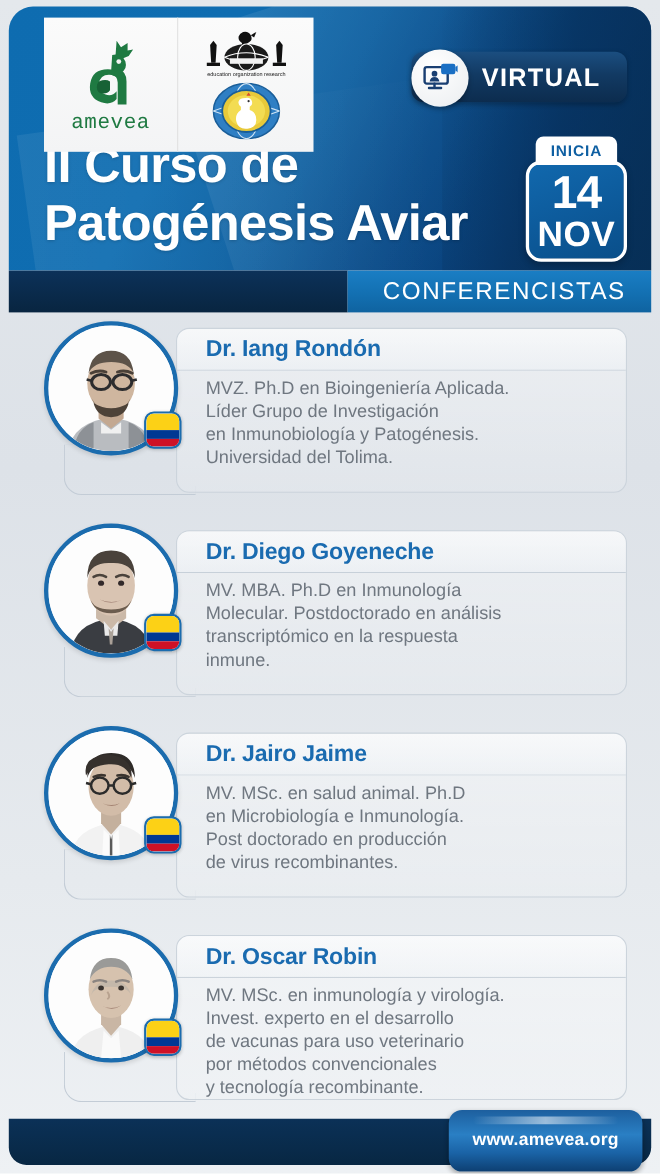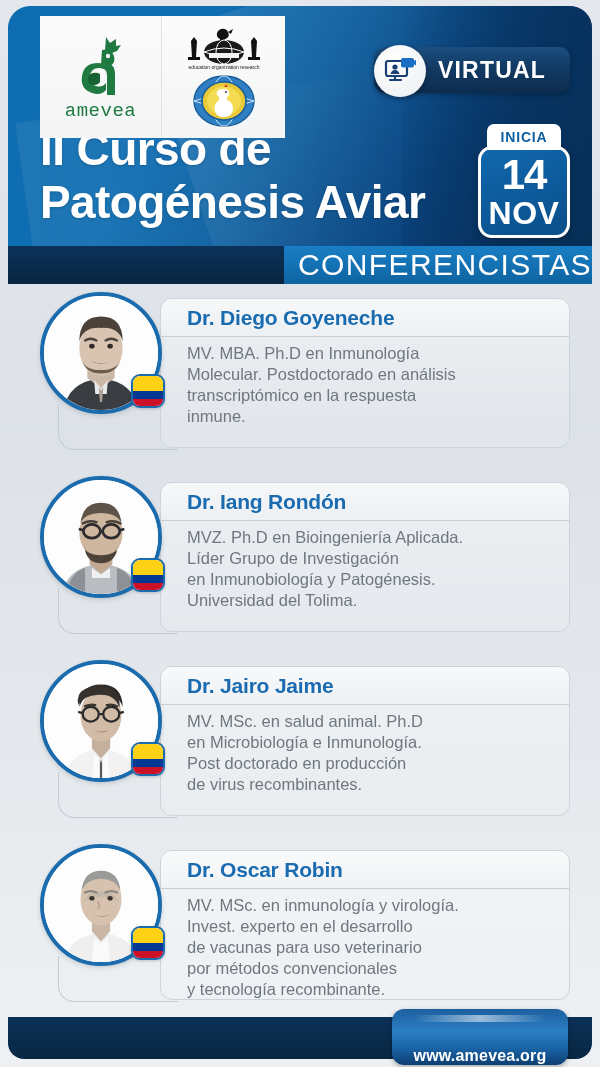--- a/index.html
+++ b/index.html
@@ -173,21 +173,21 @@
     width: 308px;
     background: linear-gradient(180deg, #0c3159 0%, #082540 100%);
   }
   .conf-right {
     flex: 1;
     background: linear-gradient(180deg, #1a7ec4 0%, #1370b2 55%, #0f63a0 100%);
     display: flex; align-items: center;
     padding-left: 14px;
   }
   .conf-right span {
-    color: #fff; font-size: 30px; font-weight: 400; letter-spacing: 1.4px;
+    color: #fff; font-size: 22px; font-weight: 400; letter-spacing: 1.4px; margin-left: 18px;
   }
 
   
   .cards {
     position: absolute;
     top: 292px; left: 0; right: 0;
     display: flex; flex-direction: column;
     gap: 6px;
   }
   .card {
@@ -266,25 +266,25 @@
   
   .footer {
     position: absolute;
     left: 8px; right: 8px; bottom: 8px;
     height: 42px;
     border-radius: 0 0 16px 16px;
     background: linear-gradient(180deg, #0b3157 0%, #082743 100%);
   }
   .url-pill {
     position: absolute;
-    right: 24px; top: -8px;
+    right: 8px; top: -8px;
     width: 176px; height: 56px;
     border-radius: 12px;
     background: linear-gradient(180deg, #1d5f9e 0%, #2a7fc4 40%, #1a63a6 70%, #0d3f72 100%);
-    display: flex; align-items: flex-end; justify-content: center;
+    display: flex; align-items: center; justify-content: center;
     box-shadow: 0 2px 5px rgba(0,0,0,.3);
   }
   .url-pill::before {
     content: "";
     position: absolute; top: 6px; left: 22px; right: 22px; height: 7px;
     border-radius: 6px;
     background: linear-gradient(90deg, rgba(255,255,255,0) 0%, rgba(255,255,255,.55) 50%, rgba(255,255,255,0) 100%);
   }
   .url-pill span {
     color: #fff; font-size: 16px; font-weight: 700; letter-spacing: .2px;
@@ -381,56 +381,20 @@
       <span>CONFERENCISTAS</span>
     </div>
   </div>
 
   <div class="cards">
 
     <div class="card">
       <div class="tail"></div>
       <div class="card-body">
         <div class="name-band">
-          <span>Dr. Diego Goyeneche</span>
-        </div>
-        <div class="bio">MV. MBA. Ph.D en Inmunología
-Molecular. Postdoctorado en análisis
-transcriptómico en la respuesta
-inmune.</div>
-      </div>
-      <div class="photo-wrap">
-        <div class="photo-ring">
-          <svg viewBox="0 0 100 100" preserveAspectRatio="xMidYMid slice">
-            <rect width="100" height="100" fill="#fdfdfd"></rect>
-            <path d="M18 100 q2 -24 32 -28 q30 4 32 28 Z" fill="#3a3d42"></path>
-            <path d="M38 72 l12 9 l12 -9 l0 -14 l-24 0 Z" fill="#cbb9a8"></path>
-            <path d="M44 74 l6 7 l6 -7 l-1 12 l-10 0 Z" fill="#e9e9e9"></path>
-            <path d="M48 80 l2 3 l2 -3 l-1 13 l-2 0 Z" fill="#a9a097"></path>
-            <ellipse cx="50" cy="46" rx="19" ry="24" fill="#d9c4b2"></ellipse>
-            <path d="M31 40 q0 -22 19 -22 q19 0 19 22 q-3 -13 -19 -12 q-16 -1 -19 12 Z" fill="#4a423b"></path>
-            <path d="M33 55 q3 13 17 13 q14 0 17 -13 q-2 10 -17 10 q-15 0 -17 -10 Z" fill="#6b5c4e"></path>
-            <ellipse cx="42" cy="44" rx="2.4" ry="2.1" fill="#32292a"></ellipse>
-            <ellipse cx="58" cy="44" rx="2.4" ry="2.1" fill="#32292a"></ellipse>
-            <path d="M36 39 q5 -3 10 0 M54 39 q5 -3 10 0" stroke="#4a423b" stroke-width="2" fill="none" stroke-linecap="round"></path>
-            <path d="M41 57 q9 5 18 0 q-8 4 -18 0 Z" fill="#8d6a60"></path>
-          </svg>
-        </div>
-        <div class="flag-badge">
-          <div class="flag-y"></div>
-          <div class="flag-b"></div>
-          <div class="flag-r"></div>
-        </div>
-      </div>
-    </div>
-
-    <div class="card">
-      <div class="tail"></div>
-      <div class="card-body">
-        <div class="name-band">
           <span>Dr. Iang Rondón</span>
         </div>
         <div class="bio">MVZ. Ph.D en Bioingeniería Aplicada.
 Líder Grupo de Investigación
 en Inmunobiología y Patogénesis.
 Universidad del Tolima.</div>
       </div>
       <div class="photo-wrap">
         <div class="photo-ring">
           <svg viewBox="0 0 100 100" preserveAspectRatio="xMidYMid slice">
@@ -455,20 +419,56 @@
           <div class="flag-b"></div>
           <div class="flag-r"></div>
         </div>
       </div>
     </div>
 
     <div class="card">
       <div class="tail"></div>
       <div class="card-body">
         <div class="name-band">
+          <span>Dr. Diego Goyeneche</span>
+        </div>
+        <div class="bio">MV. MBA. Ph.D en Inmunología
+Molecular. Postdoctorado en análisis
+transcriptómico en la respuesta
+inmune.</div>
+      </div>
+      <div class="photo-wrap">
+        <div class="photo-ring">
+          <svg viewBox="0 0 100 100" preserveAspectRatio="xMidYMid slice">
+            <rect width="100" height="100" fill="#fdfdfd"></rect>
+            <path d="M18 100 q2 -24 32 -28 q30 4 32 28 Z" fill="#3a3d42"></path>
+            <path d="M38 72 l12 9 l12 -9 l0 -14 l-24 0 Z" fill="#cbb9a8"></path>
+            <path d="M44 74 l6 7 l6 -7 l-1 12 l-10 0 Z" fill="#e9e9e9"></path>
+            <path d="M48 80 l2 3 l2 -3 l-1 13 l-2 0 Z" fill="#a9a097"></path>
+            <ellipse cx="50" cy="46" rx="19" ry="24" fill="#d9c4b2"></ellipse>
+            <path d="M31 40 q0 -22 19 -22 q19 0 19 22 q-3 -13 -19 -12 q-16 -1 -19 12 Z" fill="#4a423b"></path>
+            <path d="M33 55 q3 13 17 13 q14 0 17 -13 q-2 10 -17 10 q-15 0 -17 -10 Z" fill="#6b5c4e"></path>
+            <ellipse cx="42" cy="44" rx="2.4" ry="2.1" fill="#32292a"></ellipse>
+            <ellipse cx="58" cy="44" rx="2.4" ry="2.1" fill="#32292a"></ellipse>
+            <path d="M36 39 q5 -3 10 0 M54 39 q5 -3 10 0" stroke="#4a423b" stroke-width="2" fill="none" stroke-linecap="round"></path>
+            <path d="M41 57 q9 5 18 0 q-8 4 -18 0 Z" fill="#8d6a60"></path>
+          </svg>
+        </div>
+        <div class="flag-badge">
+          <div class="flag-y"></div>
+          <div class="flag-b"></div>
+          <div class="flag-r"></div>
+        </div>
+      </div>
+    </div>
+
+    <div class="card">
+      <div class="tail"></div>
+      <div class="card-body">
+        <div class="name-band">
           <span>Dr. Jairo Jaime</span>
         </div>
         <div class="bio">MV. MSc. en salud animal. Ph.D
 en Microbiología e Inmunología.
 Post doctorado en producción
 de virus recombinantes.</div>
       </div>
       <div class="photo-wrap">
         <div class="photo-ring">
           <svg viewBox="0 0 100 100" preserveAspectRatio="xMidYMid slice">

